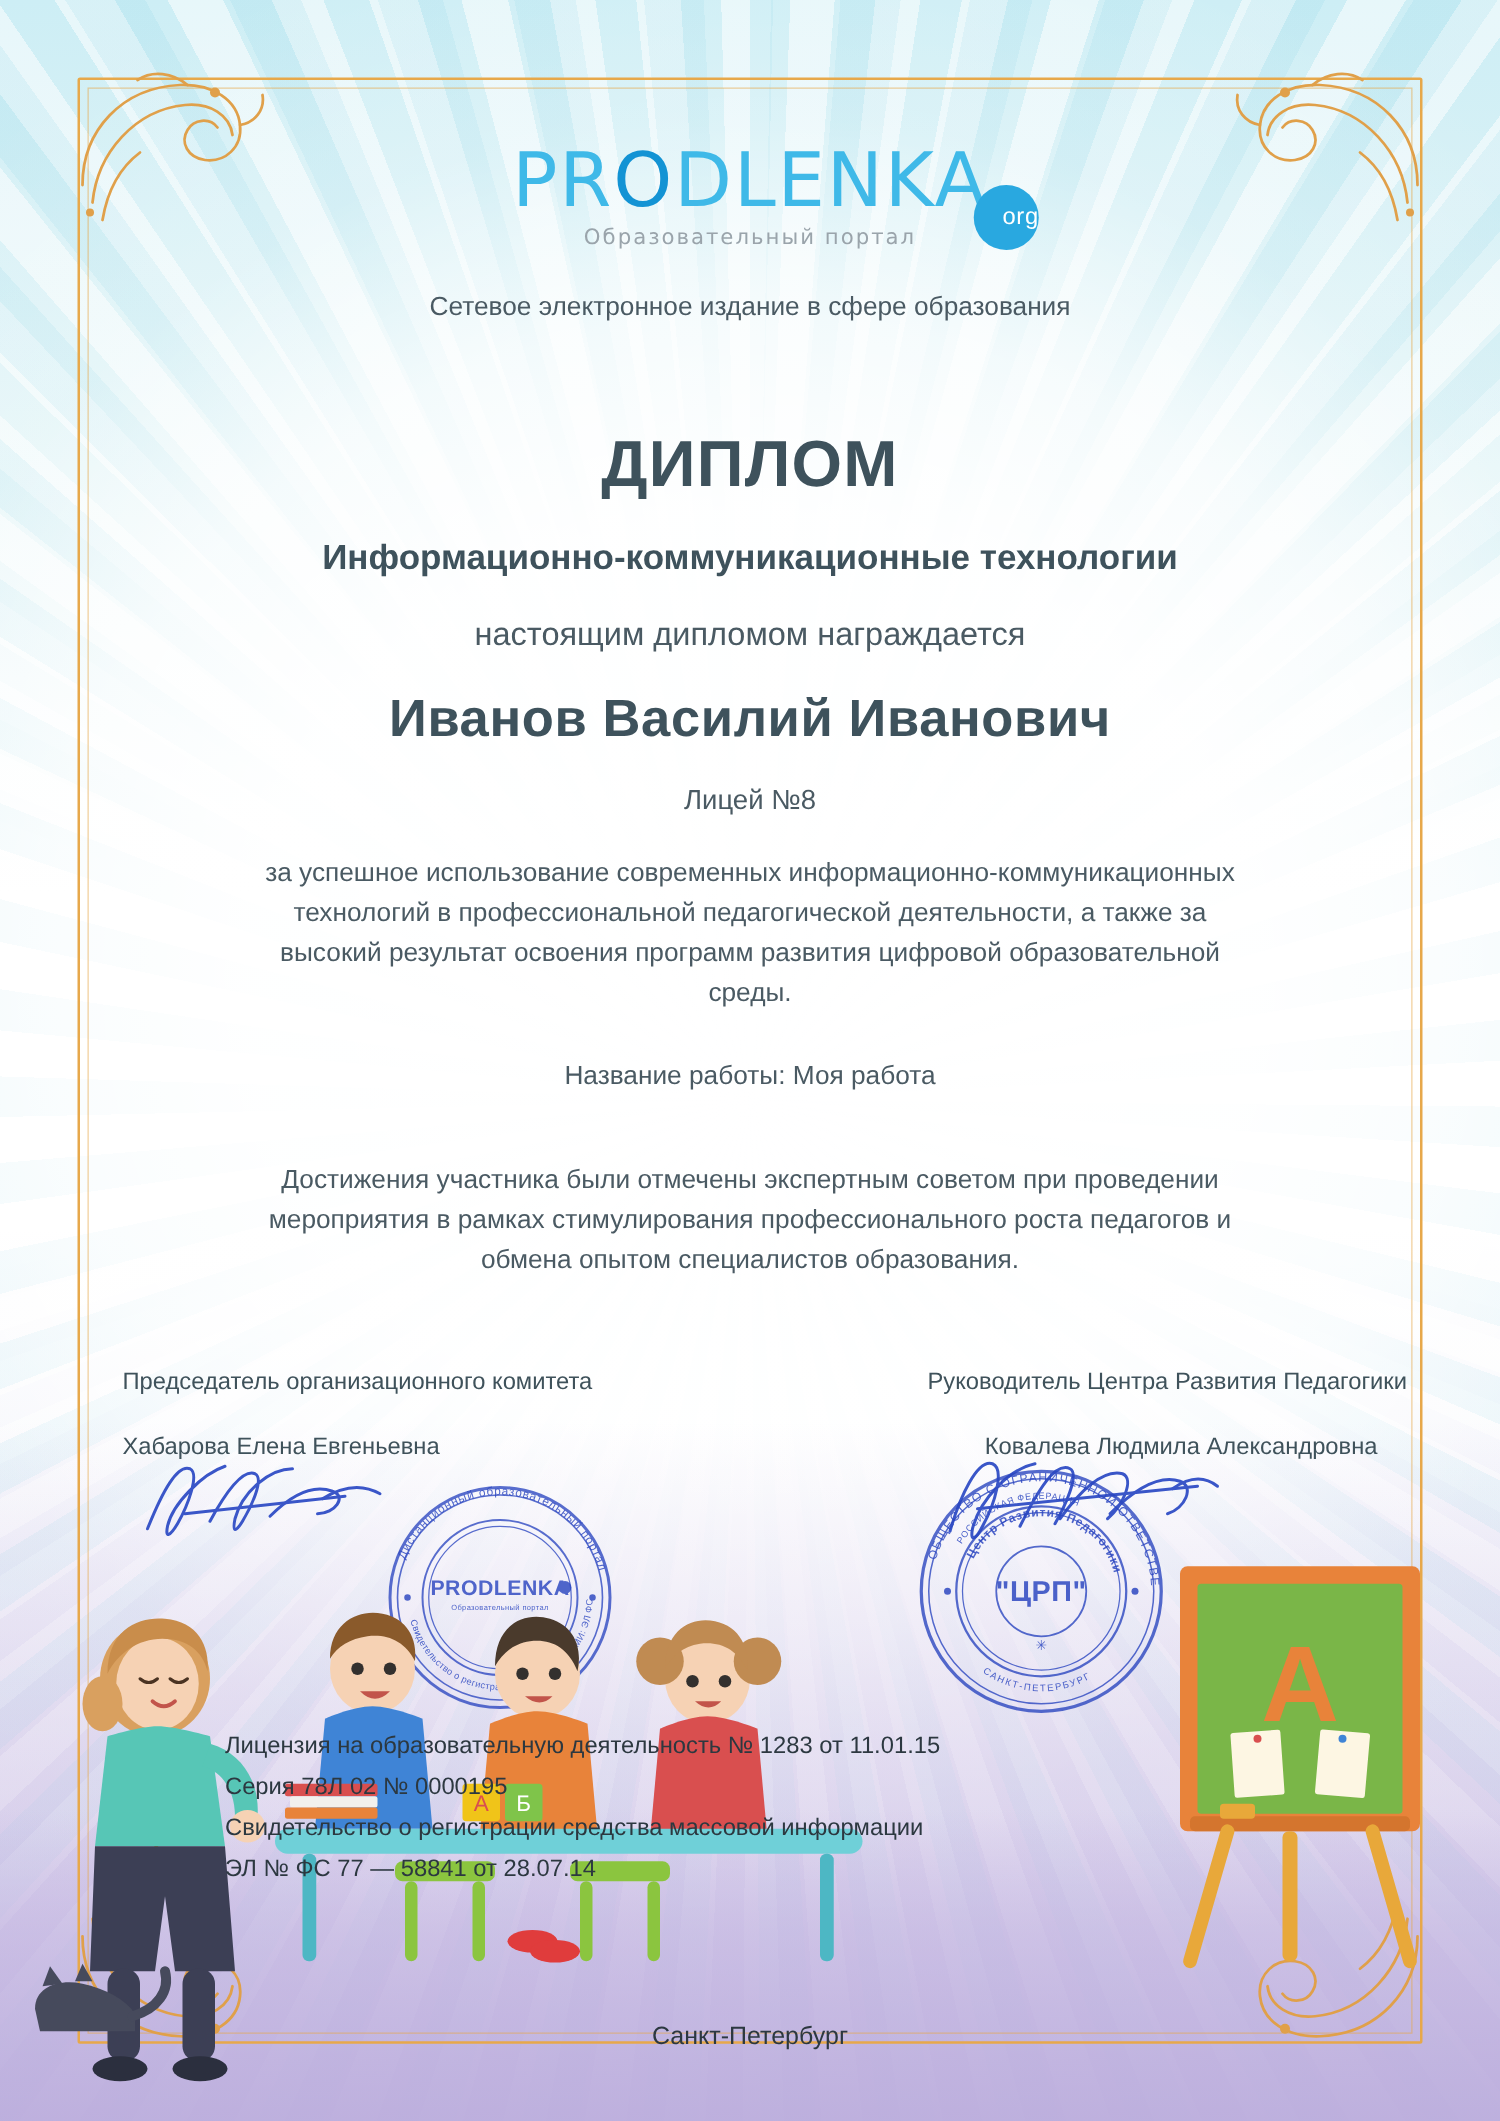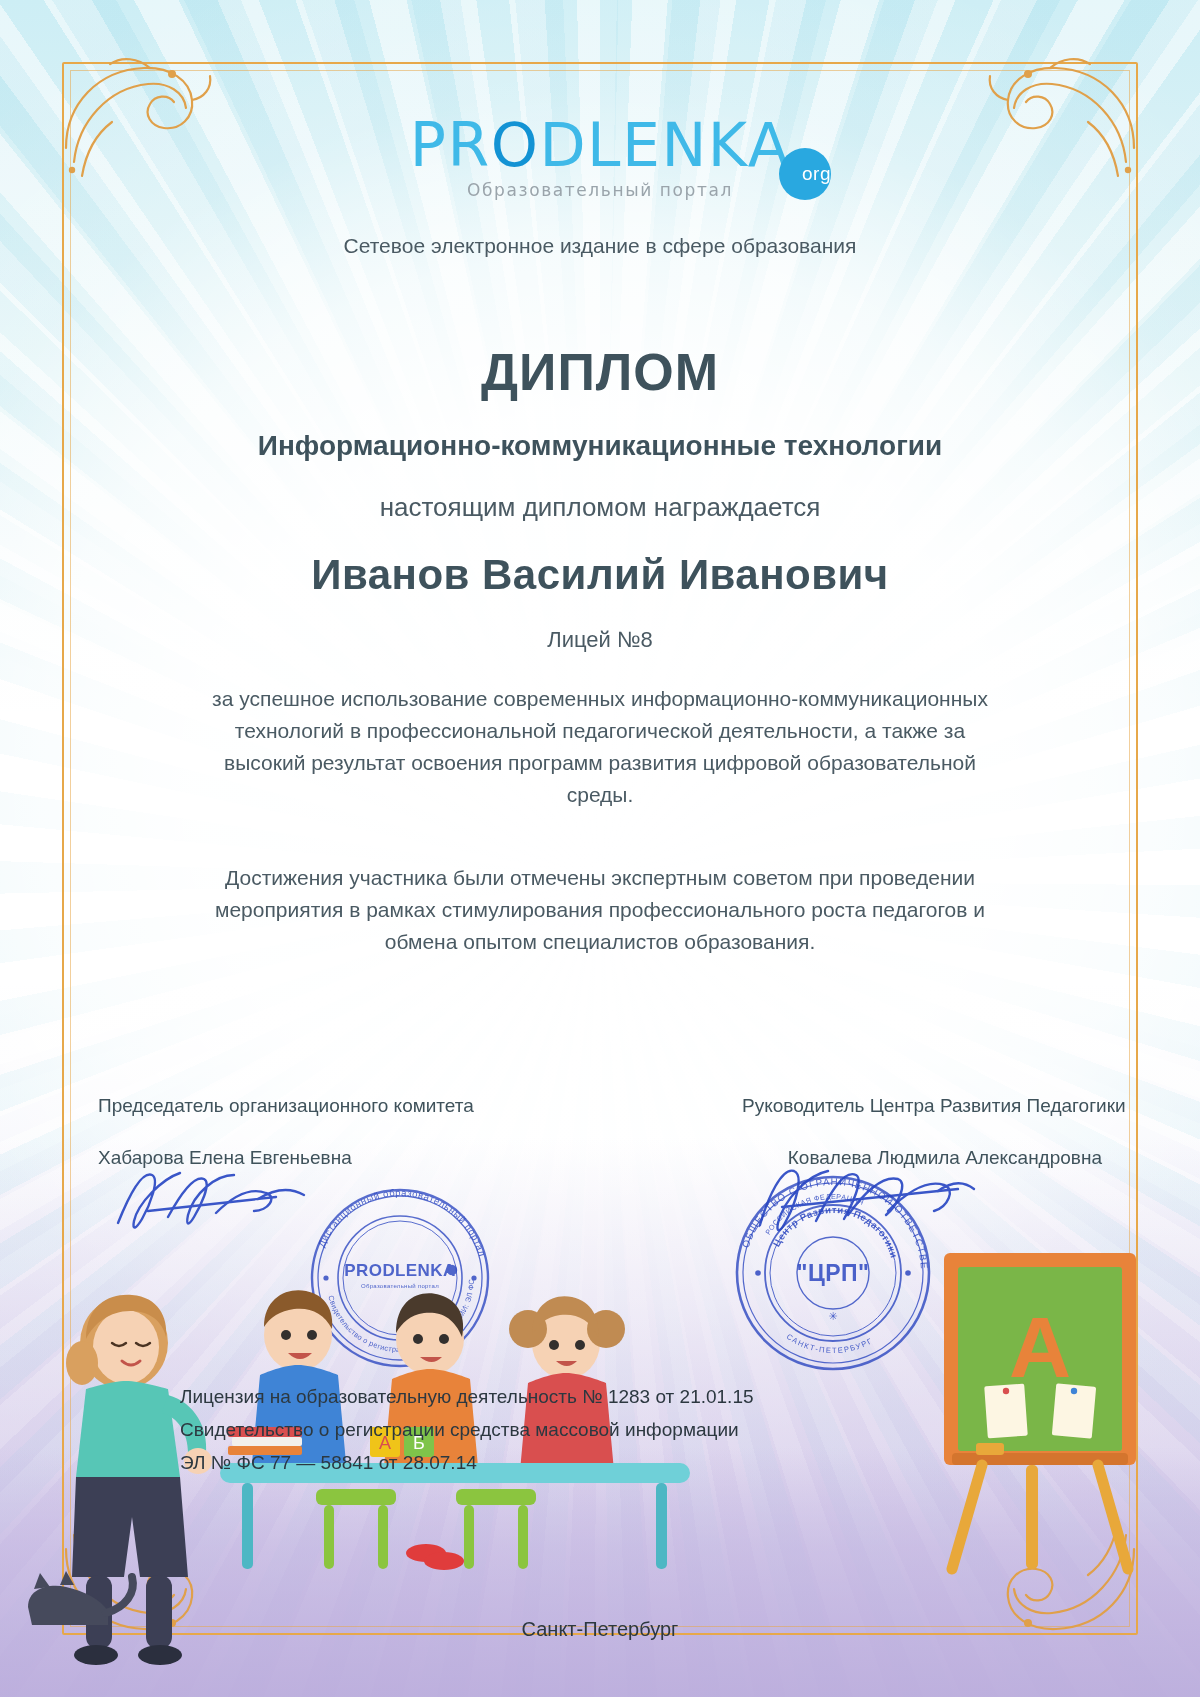--- a/index.html
+++ b/index.html
@@ -344,20 +344,21 @@
 
     <div class="tagline">Сетевое электронное издание в сфере образования</div>
 
     <div class="diploma-title">ДИПЛОМ</div>
     <div class="nomination">Информационно-коммуникационные технологии</div>
     <div class="awarded-label">настоящим дипломом награждается</div>
     <div class="recipient">Иванов Василий Иванович</div>
     <div class="organization">Лицей №8</div>
 
     <div class="para">за успешное использование современных информационно-коммуникационных технологий в профессиональной педагогической деятельности, а также за высокий результат освоения программ развития цифровой образовательной среды.</div>
+    <div class="para work-title">Название работы: Моя работа</div>
     <div class="para para-2">Достижения участника были отмечены экспертным советом при проведении мероприятия в рамках стимулирования профессионального роста педагогов и обмена опытом специалистов образования.</div>
   </div>
 
   <div class="signatures">
 
     <div class="sig-col">
       <div class="sig-role">Председатель организационного комитета</div>
       <div class="sig-name">Хабарова Елена Евгеньевна</div>
       <svg class="sig-scribble left" width="220" height="90" viewBox="0 0 220 90">
         <g fill="none" stroke="#3a56c8" stroke-width="2.4" stroke-linecap="round">
@@ -565,20 +566,21 @@
 
     <rect x="22" y="206" width="176" height="12" rx="4" fill="#d4752e"></rect>
     <rect x="46" y="196" width="28" height="12" rx="3" fill="#e8a83a"></rect>
 
     <path d="M52 218 L22 322" stroke="#e8a83a" stroke-width="11" stroke-linecap="round"></path>
     <path d="M168 218 L198 322" stroke="#e8a83a" stroke-width="11" stroke-linecap="round"></path>
     <rect x="96" y="218" width="12" height="104" rx="5" fill="#e8a83a"></rect>
   </svg>
 
   <div class="footer">
-    <div>Лицензия на образовательную деятельность № 1283 от 21.01.15</div>
+    <div>Лицензия на образовательную деятельность № 1283 от 11.01.15</div>
+    <div>Серия 78Л 02 № 0000195</div>
     <div>Свидетельство о регистрации средства массовой информации</div>
     <div>ЭЛ № ФС 77 — 58841 от 28.07.14</div>
   </div>
 
   <div class="city">Санкт-Петербург</div>
 
 </div>
 
 </body></html>

